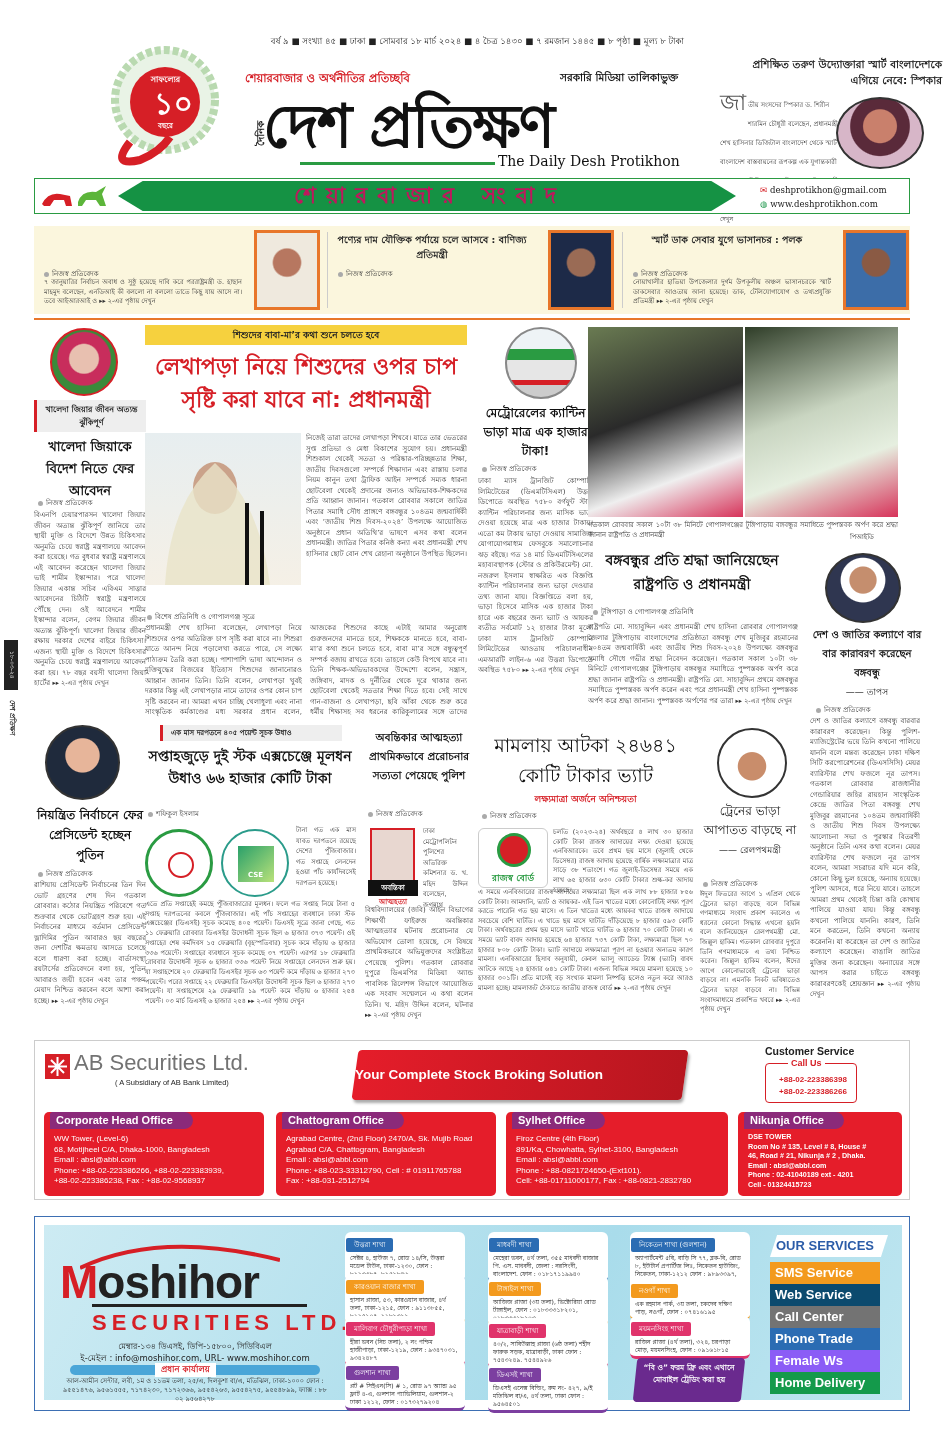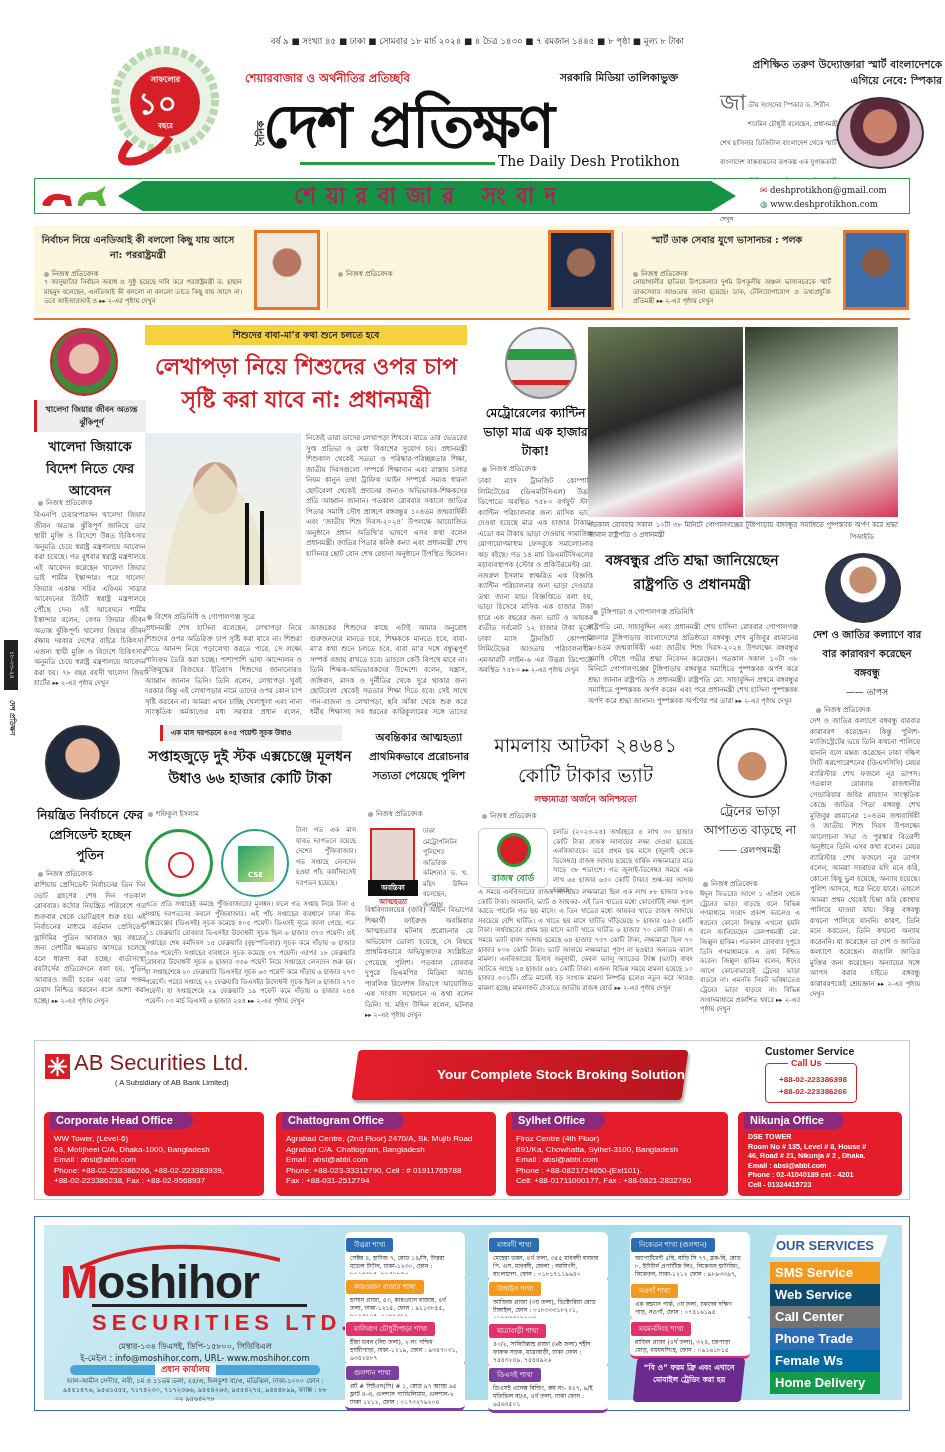--- a/index.html
+++ b/index.html
@@ -96,24 +96,24 @@
 #vat-logo{left:478px;top:828px;width:70px;height:60px;border:1px solid #ccc;border-radius:6px;background:#fff}
 #vat-p1{left:553px;top:828px;width:140px}
 #vat-p2{left:478px;top:888px;width:215px}
 #train-photo{left:717px;top:728px;width:70px;height:70px}
 #train-h{left:700px;top:802px;width:100px;font-size:12px;line-height:19px}
 #train-by{left:703px;top:878px}
 #train-p{left:700px;top:890px;width:100px}
 
 #ad1{left:34px;top:1040px;width:876px;height:160px;border:1px solid #ccc;background:#fff}
 #ab-logo{left:45px;top:1054px;width:25px;height:25px;background:#d61f26}
-#ab-name{left:74px;top:1050px;font-size:22px;color:#7f1d1d}
+#ab-name{left:74px;top:1050px;font-size:22px;color:#737373}
 #ab-sub{left:115px;top:1078px;font-size:7.5px;color:#222}
 #ab-slogan{left:355px;top:1050px;width:330px;height:50px;background:linear-gradient(90deg,#e51d2a,#b7161f);transform:skewX(-8deg);border-radius:4px;box-shadow:2px 3px 3px #aaa}
-#ab-slogan-t{left:355px;top:1050px;width:330px;height:50px;color:#fff;font-size:13.5px;font-weight:bold;text-align:right;line-height:50px}
+#ab-slogan-t{left:355px;top:1050px;width:330px;height:50px;color:#fff;font-size:13.5px;font-weight:bold;text-align:left;line-height:50px}
 #cs-title{left:765px;top:1045px;font-size:10.5px;font-weight:bold;color:#222}
 #cs-box{left:765px;top:1063px;width:92px;height:40px;border:1px solid #d61f26;border-radius:4px}
 #cs-call{left:788px;top:1058px;background:#fff;padding:0 3px;font-size:9px;color:#d61f26;font-weight:bold}
 #cs-ph{left:770px;top:1074px;width:86px;font-size:8px;color:#d61f26;font-weight:bold;line-height:12px;text-align:center}
 .office{position:absolute;top:1112px;height:84px;background:#e51d2a;border-radius:5px;color:#fff}
 .office .ot{position:absolute;left:6px;top:0;height:17px;padding:0 20px 0 6px;background:#8b2a7a;border-radius:6px 20px 20px 0;font-size:11px;font-weight:bold;line-height:17px}
 .office .ob{position:absolute;left:10px;top:22px;font-size:8px;line-height:10.5px}
 
 #ad2{left:34px;top:1216px;width:876px;height:195px;border:1px solid #3d6fb3;background:#fff}
 #ad2-in{left:44px;top:1225px;width:858px;height:175px;background:linear-gradient(120deg,#cdebf3,#a9dceb 60%,#bfe6f0)}
@@ -143,21 +143,21 @@
 <div id="datebar" class="abs">বর্ষ ৯ ■ সংখ্যা ৪৫ ■ ঢাকা ■ সোমবার ১৮ মার্চ ২০২৪ ■ ৪ চৈত্র ১৪৩০ ■ ৭ রমজান ১৪৪৫ ■ ৮ পৃষ্ঠা ■ মূল্য ৮ টাকা</div>
 
 <div id="badge" class="abs">
   <svg width="150" height="130" viewBox="0 0 150 130">
     <circle cx="75" cy="58" r="50" fill="#e9f3e6" stroke="#b9d9b0" stroke-dasharray="6 3" stroke-width="8"></circle>
     <circle cx="75" cy="60" r="35" fill="#d61f26"></circle>
     <path d="M40 100 Q20 125 50 118 Q70 110 80 95" fill="none" stroke="#d61f26" stroke-width="8"></path>
   </svg>
 </div>
 <div class="abs" style="left:143px;top:73px;width:45px;text-align:center;color:#fff;font-size:8px;font-weight:bold">সাফল্যের</div>
-<div class="abs" style="left:138px;top:80px;width:55px;text-align:left;color:#fff;font-size:30px;font-weight:bold">১০</div>
+<div class="abs" style="left:138px;top:80px;width:55px;text-align:right;color:#fff;font-size:30px;font-weight:bold">১০</div>
 <div class="abs" style="left:148px;top:120px;width:35px;text-align:center;color:#fff;font-size:7px;font-weight:bold">বছরে</div>
 
 <div id="tagline-red" class="abs">শেয়ারবাজার ও অর্থনীতির প্রতিচ্ছবি</div>
 <div id="tagline-black" class="abs">সরকারি মিডিয়া তালিকাভুক্ত</div>
 
 <div id="mast" class="abs">
   <div style="position:absolute;left:0;top:30px;font-size:10px;font-weight:bold;transform:rotate(-90deg);transform-origin:left top;top:60px;left:8px">দৈনিক</div>
   <div style="position:absolute;left:18px;top:-6px;font-size:60px;font-weight:bold;color:#111;letter-spacing:-2px;white-space:nowrap">দেশ প্রতিক্ষণ</div>
 </div>
 <div id="mast-line" class="abs"></div>
@@ -180,27 +180,27 @@
 </div>
 <div id="banner-strip" class="abs"></div>
 <div id="banner-text" class="abs">শেয়ারবাজার সংবাদ</div>
 <div id="contact" class="abs">
   <div><span style="color:#d61f26">✉</span> <span>deshprotikhon@gmail.com</span></div>
   <div><span style="color:#159244">◍</span> <span>www.deshprotikhon.com</span></div>
 </div>
 
 <div id="top3" class="abs">
   <div class="t3" style="left:4px">
-    <div class="h">নির্বাচন নিয়ে এনডিআই কী বললো কিছু যায় আসে না: পররাষ্ট্রমন্ত্রী</div>
     <div class="by">নিজস্ব প্রতিবেদক</div>
     <div class="p"><span>৭ জানুয়ারির নির্বাচন অবাধ ও সুষ্ঠু হয়েছে দাবি করে পররাষ্ট্রমন্ত্রী ড. হাছান মাহমুদ বলেছেন, এনডিআই কী বললো না বললো তাতে কিছু যায় আসে না। তবে আইআরআই ও</span> <span class="cont">▸▸ <span>২-এর পৃষ্ঠায় দেখুন</span></span></div>
     <div class="sq" style="background:radial-gradient(circle at 50% 40%,#b77760 0 25%,#efe9de 28%)"></div>
   </div>
   <div style="position:absolute;left:293px;top:6px;width:1px;height:76px;background:#ccc"></div>
   <div class="t3" style="left:298px">
+    <div class="h">পণ্যের দাম যৌক্তিক পর্যায়ে চলে আসবে : বাণিজ্য প্রতিমন্ত্রী</div>
     <div class="by">নিজস্ব প্রতিবেদক</div>
     <div class="sq" style="background:radial-gradient(circle at 50% 40%,#9a6b55 0 25%,#1d2a48 28%)"></div>
   </div>
   <div style="position:absolute;left:588px;top:6px;width:1px;height:76px;background:#ccc"></div>
   <div class="t3" style="left:593px">
     <div class="h">স্মার্ট ডাক সেবার যুগে ভাসানচর : পলক</div>
     <div class="by">নিজস্ব প্রতিবেদক</div>
     <div class="p"><span>নোয়াখালীর হাতিয়া উপজেলার দুর্গম উপকূলীয় অঞ্চল ভাসানচরকে স্মার্ট ডাকসেবার আওতায় আনা হয়েছে। ডাক, টেলিযোগাযোগ ও তথ্যপ্রযুক্তি প্রতিমন্ত্রী</span> <span class="cont">▸▸ <span>২-এর পৃষ্ঠায় দেখুন</span></span></div>
     <div class="sq" style="background:radial-gradient(circle at 50% 40%,#8a5a44 0 25%,#3c6da8 28%)"></div>
   </div>
@@ -378,14 +378,14 @@
 <div class="br" style="left:630px;top:1316px;--c:#e0336b"><span class="bt">ময়মনসিংহ শাখা</span><div class="bb">রাজিন প্লাজা (৪র্থ তলা), ৩২৪, চরপাড়া মোড়, ময়মনসিংহ, ফোন : ০৯১৬১৮১৫</div></div>
 
 <div id="mob-ad" class="abs"></div>
 <div id="mob-ad-t" class="abs">“বি ও” ফরম ফ্রি এবং এখানে মোবাইল ট্রেডিং করা হয়</div>
 
 <div id="svc-title" class="abs lib">OUR SERVICES</div>
 <div class="svc lib" style="top:1262px;background:#f39a1e">SMS Service</div>
 <div class="svc lib" style="top:1284px;background:#0c4a6e">Web Service</div>
 <div class="svc lib" style="top:1306px;background:#737373">Call Center</div>
 <div class="svc lib" style="top:1328px;background:#2b6cb3">Phone Trade</div>
-<div class="svc lib" style="top:1350px;background:#0369a1">Female Ws</div>
+<div class="svc lib" style="top:1350px;background:#8b5cf6">Female Ws</div>
 <div class="svc lib" style="top:1372px;background:#149a4b">Home Delivery</div>
 
 </body></html>

